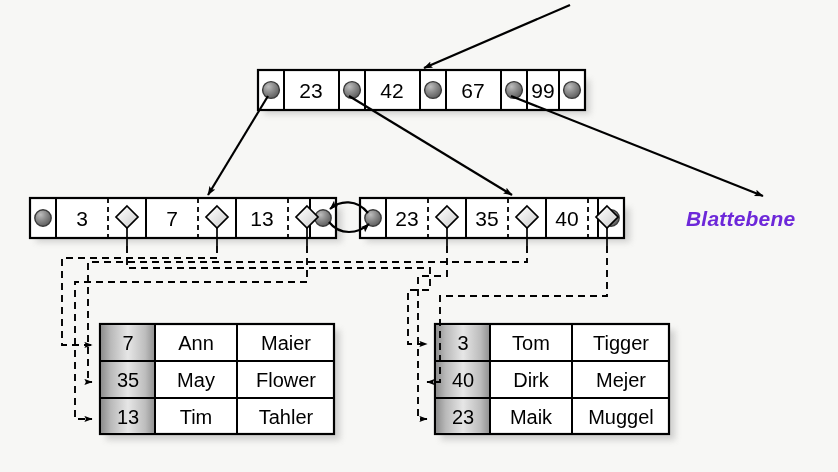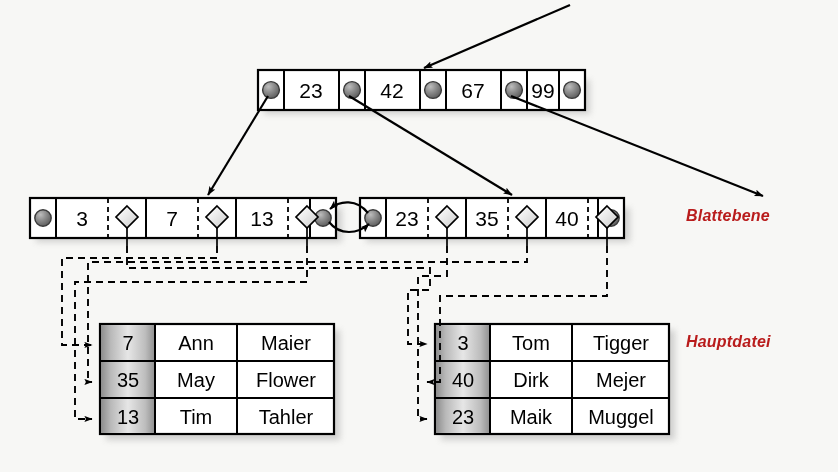--- a/index.html
+++ b/index.html
@@ -25,22 +25,22 @@
     left: 0; top: 0;
     width: 838px;
     height: 472px;
     overflow: visible;
   }
   .label-text {
     position: absolute;
     font-family: "Liberation Sans", sans-serif;
     font-style: italic;
     font-weight: 600;
-    font-size: 16px;
-    color: #b91c1c;
+    font-size: 21px;
+    color: #6d28d9;
     white-space: nowrap;
     letter-spacing: 0.2px;
   }
 </style>
 </head>
 <body>
 
 <div id="stage">
 
   <svg class="layer" viewBox="0 0 838 472">
@@ -274,15 +274,14 @@
       <path d="M447,246 L447,276 L418,276 L418,419 L427,419" marker-end="url(#arrowSmall)"></path>
 
       <path d="M527,246 L527,262 L88,262 L88,382 L92,382" marker-end="url(#arrowSmall)"></path>
 
       <path d="M607,246 L607,296 L440,296 L440,382 L427,382" marker-end="url(#arrowSmall)"></path>
     </g>
   </svg>
 
   <div class="label-text" style="left:686px; top:207px;">Blattebene</div>
 
-  <div class="label-text" style="left:686px; top:333px;">Hauptdatei</div>
 
 </div>
 
 </body></html>

